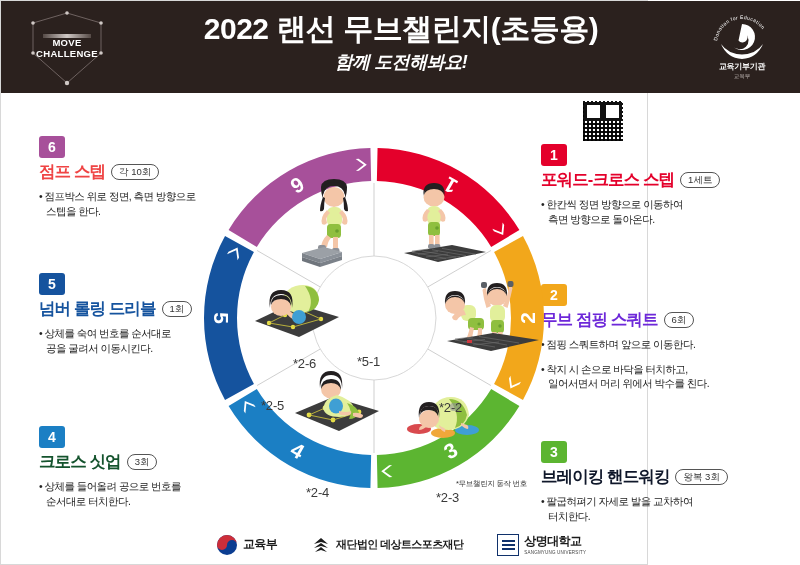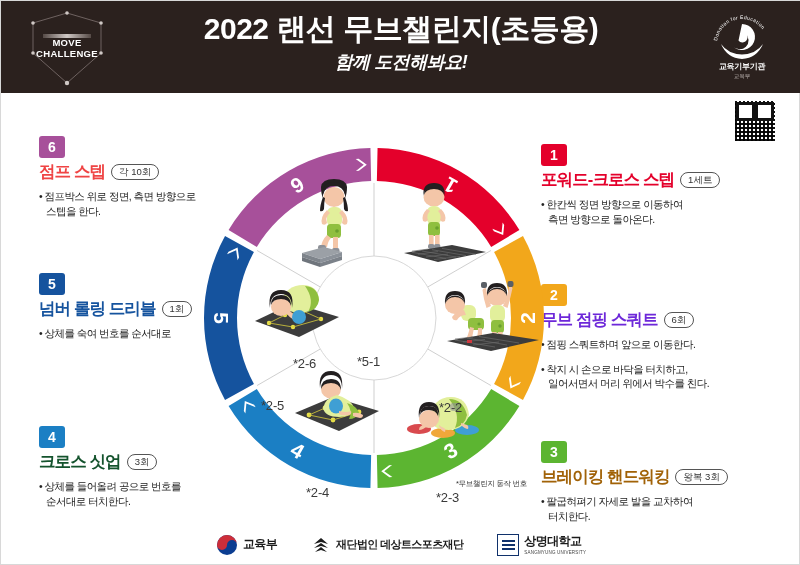--- a/index.html
+++ b/index.html
@@ -4,21 +4,21 @@
 <style>
   * { box-sizing: border-box; margin: 0; padding: 0; }
   html, body {
     width: 800px; height: 565px;
     font-family: "Liberation Sans", "DejaVu Sans", sans-serif;
     background: #ffffff;
     overflow: hidden;
   }
   #poster {
     position: relative;
-    width: 800px; height: 565px;
+    width: 648px; height: 565px;
     background: #ffffff;
     border: 1px solid #d8d8d8;
   }
 
   
   #header {
     position: absolute; left: 0; top: 0;
     width: 800px; height: 92px;
     background: #2b211e;
   }
@@ -240,20 +240,21 @@
         <span class="reps">각 10회</span>
       </div><div class="desc">
         <span class="b">• 점프박스 위로 정면, 측면 방향으로</span>
         <span class="cont">스텝을 한다.</span>
       </div></div>
   <div class="item left" id="item-5" style="top:272px"><span class="badge" style="background: rgb(21, 83, 158);">5</span><div class="title-row">
         <span class="item-title" style="color: rgb(21, 83, 158);">넘버 롤링 드리블</span>
         <span class="reps">1회</span>
       </div><div class="desc">
         <span class="b">• 상체를 숙여 번호를 순서대로</span>
+        <span class="cont">공을 굴려서 이동시킨다.</span>
       </div></div>
   <div class="item left" id="item-4" style="top:425px"><span class="badge" style="background: rgb(27, 127, 196);">4</span><div class="title-row">
         <span class="item-title" style="color: #14532d;">크로스 싯업</span>
         <span class="reps">3회</span>
       </div><div class="desc">
         <span class="b">• 상체를 들어올려 공으로 번호를</span>
         <span class="cont">순서대로 터치한다.</span>
       </div></div>
   <div class="item right" id="item-1" style="top:143px"><span class="badge" style="background: rgb(228, 0, 43);">1</span><div class="title-row">
         <span class="item-title" style="color: rgb(228, 0, 43);">포워드-크로스 스텝</span>
@@ -264,21 +265,21 @@
       </div></div>
   <div class="item right" id="item-2" style="top:283px"><span class="badge" style="background: rgb(242, 167, 27);">2</span><div class="title-row">
         <span class="item-title" style="color: #6d28d9;">무브 점핑 스쿼트</span>
         <span class="reps">6회</span>
       </div><div class="desc">
         <span class="b">• 점핑 스쿼트하며 앞으로 이동한다.</span>
         <span class="b">• 착지 시 손으로 바닥을 터치하고,</span>
         <span class="cont">일어서면서 머리 위에서 박수를 친다.</span>
       </div></div>
   <div class="item right" id="item-3" style="top:440px"><span class="badge" style="background: rgb(92, 181, 49);">3</span><div class="title-row">
-        <span class="item-title" style="color: #a16207;">브레이킹 핸드워킹</span>
+        <span class="item-title" style="color: #0f172a;">브레이킹 핸드워킹</span>
         <span class="reps">왕복 3회</span>
       </div><div class="desc">
         <span class="b">• 팔굽혀펴기 자세로 발을 교차하여</span>
         <span class="cont">터치한다.</span>
       </div></div>
 
   <div id="wheel">
     <svg id="wheel-svg" width="360" height="360" viewBox="0 0 360 360">
         <path d="M183.5602113801707,10.03728380927626 A170,170 0 0 1 325.41192422728614,91.93540840656784 L297.1849036419894,109.03029971588116 A137,137 0 0 0 182.86911152401993,43.030046363946155 Z" fill="#e4002b"></path>
         <g transform="translate(309.1719050286045,97.07311080667995) rotate(58.8)">

